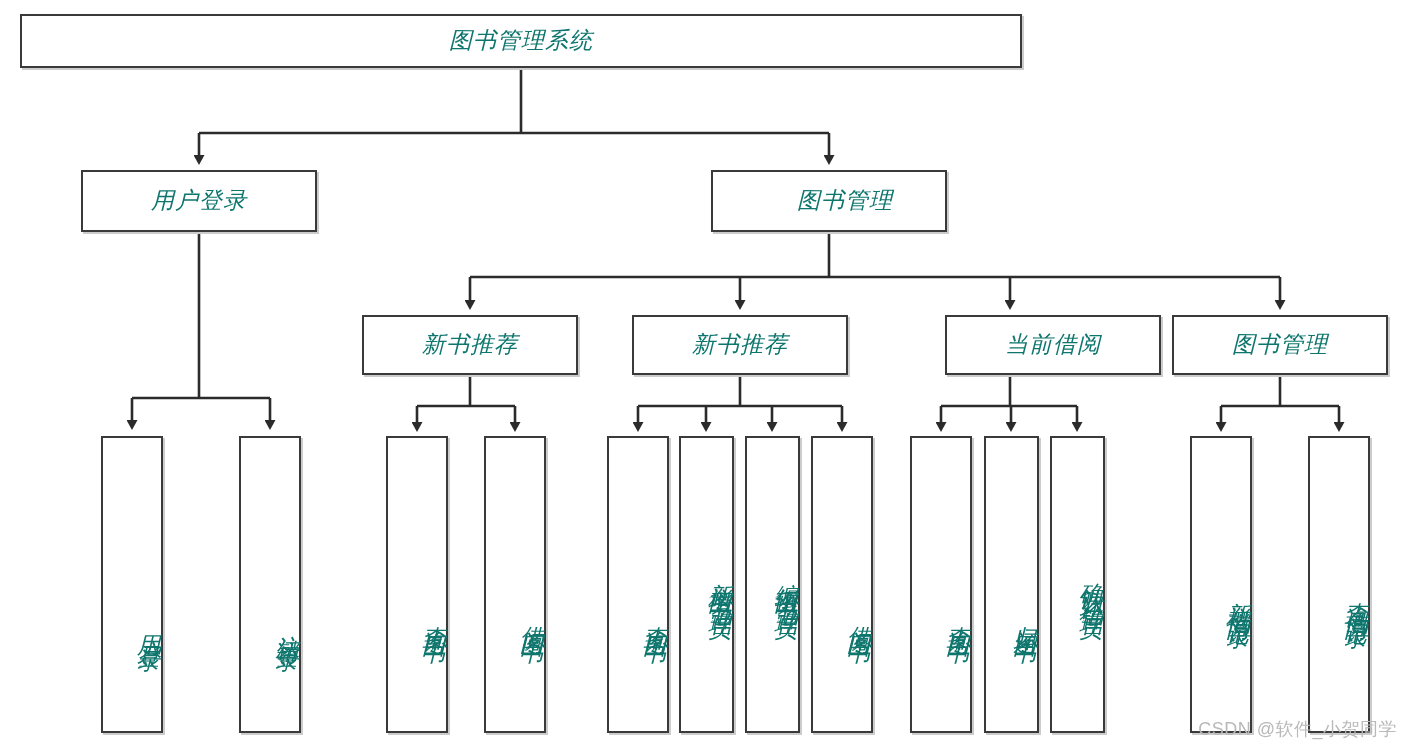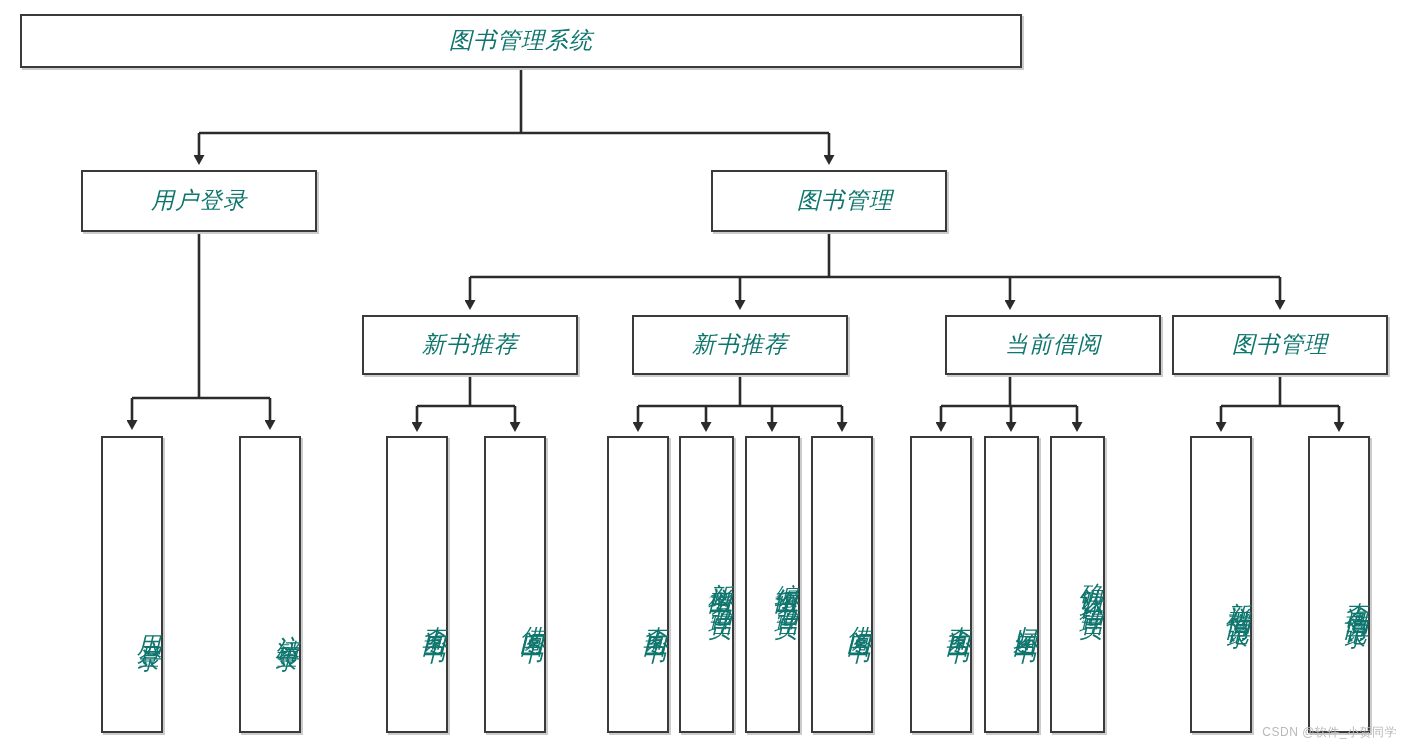--- a/index.html
+++ b/index.html
@@ -41,21 +41,21 @@
     justify-content:center;
     padding-top:8px;
     text-align:left;
     white-space:nowrap;
   }
   .node.vert.tall{padding-top:4px;}
   .watermark{
     position:absolute;
     right:8px;
     bottom:6px;
-    font-size:12px;
+    font-size:18px;
     color:#b9b9b9;
     letter-spacing:0.5px;
     white-space:nowrap;
   }
 </style>
 </head>
 <body>
 
 <div id="canvas">
 

